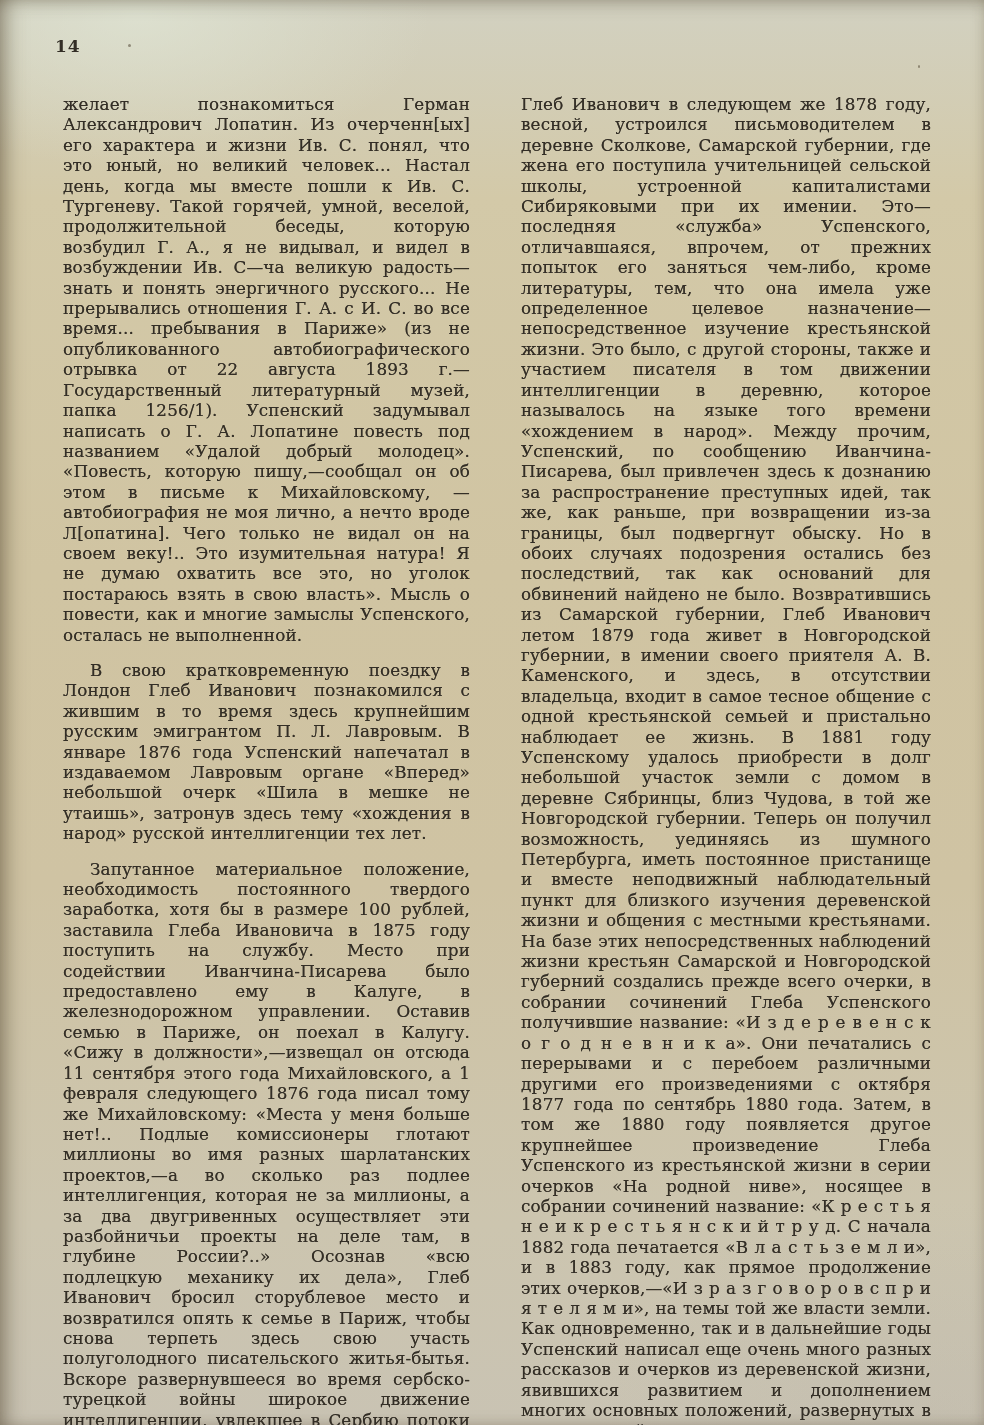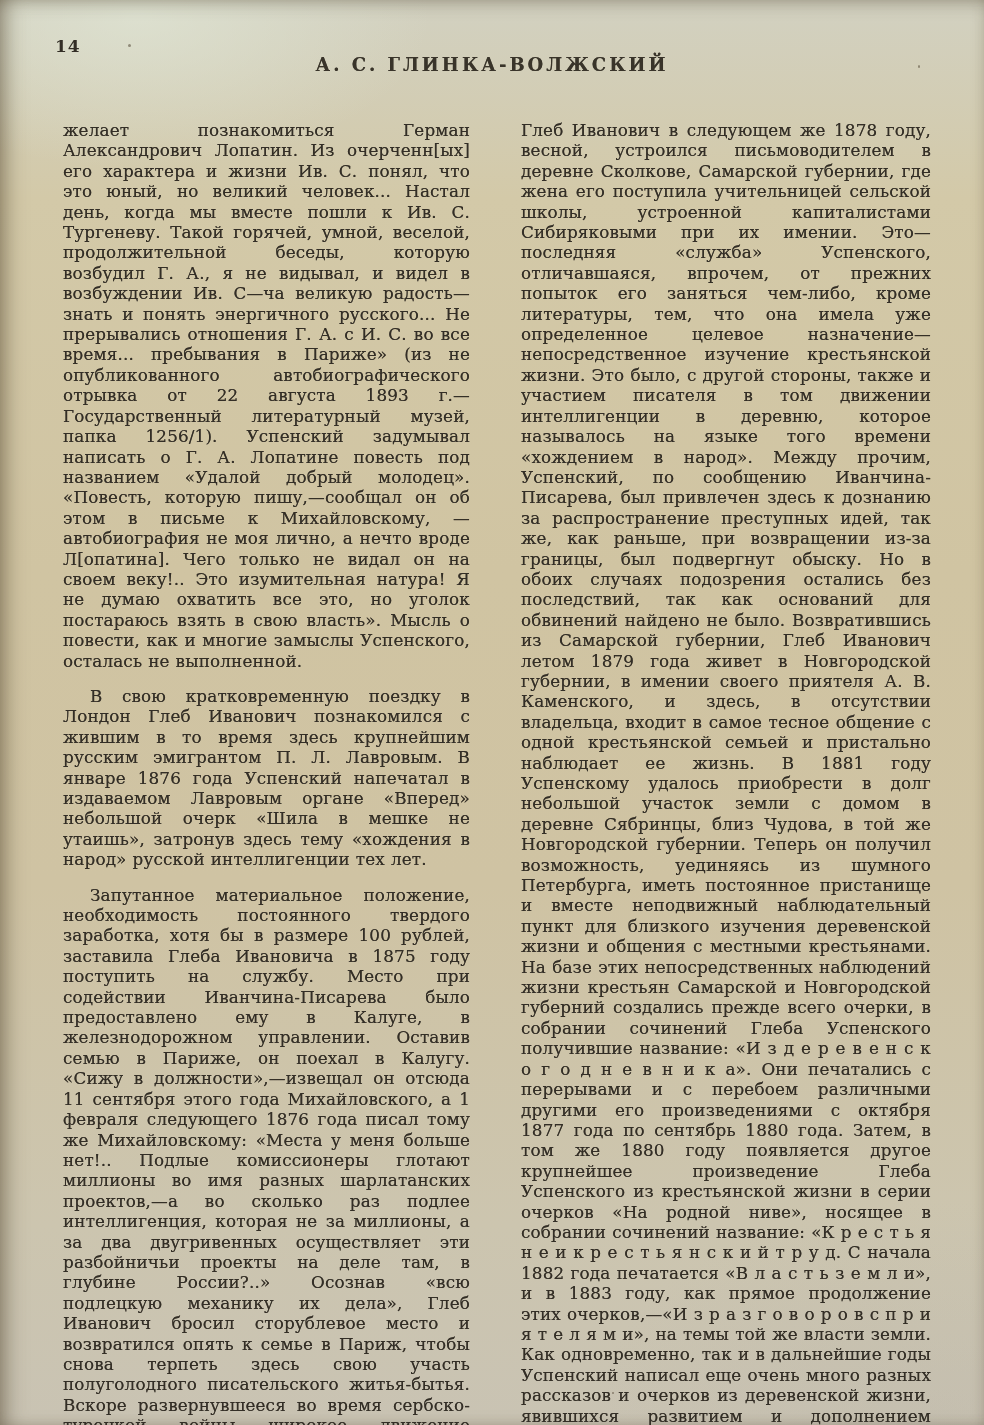--- a/index.html
+++ b/index.html
@@ -20,21 +20,21 @@
       linear-gradient(180deg, #d2d1c1 0%, #d3c9a8 14%, #d0c4a2 40%, #cfc3a3 62%, #ccc5af 86%, #c9c3b3 100%);
     box-shadow:
       inset 16px 0 22px -12px rgba(72,60,38,0.55),
       inset 0 12px 18px -10px rgba(72,60,38,0.30),
       inset -8px 0 16px -10px rgba(72,60,38,0.22),
       inset 0 -8px 14px -10px rgba(72,60,38,0.18);
     color: #332e26;
   }
   .page-header {
     position: relative;
-    padding-top: 54px;
+    padding-top: 28px;
     height: 34px;
   }
   .page-number {
     position: absolute;
     left: 55px;
     top: 36px;
     font-size: 17px;
     font-weight: bold;
     letter-spacing: 1px;
   }
@@ -73,21 +73,20 @@
 </head>
 <body>
 
 <div class="scan-page">
   <div class="speck s1"></div>
   <div class="speck s2"></div>
   <div class="speck s3"></div>
 
   <header class="page-header">
     <span class="page-number">14</span>
-    <h1 class="running-title">А. С. ГЛИНКА-ВОЛЖСКИЙ</h1>
   </header>
 
   <section class="columns">
     <div class="column left">
       <p>желает познакомиться Герман Александрович Лопатин. Из очерченн[ых] его характера и жизни Ив. С. понял, что это юный, но великий человек... Настал день, когда мы вместе пошли к Ив. С. Тургеневу. Такой горячей, умной, веселой, продолжительной беседы, которую возбудил Г. А., я не видывал, и видел в возбуждении Ив. С—ча великую радость—знать и понять энергичного русского... Не прерывались отношения Г. А. с И. С. во все время... пребывания в Париже» (из не опубликованного автобиографического отрывка от 22 августа 1893 г.— Государственный литературный музей, папка 1256/1). Успенский задумывал написать о Г. А. Лопатине повесть под названием «Удалой добрый молодец». «Повесть, которую пишу,—сообщал он об этом в письме к Михайловскому, — автобиография не моя лично, а нечто вроде Л[опатина]. Чего только не видал он на своем веку!.. Это изумительная натура! Я не думаю охватить все это, но уголок постараюсь взять в свою власть». Мысль о повести, как и многие замыслы Успенского, осталась не выполненной.</p>
       <p class="indent">В свою кратковременную поездку в Лондон Глеб Иванович познакомился с жившим в то время здесь крупнейшим русским эмигрантом П. Л. Лавровым. В январе 1876 года Успенский напечатал в издаваемом Лавровым органе «Вперед» небольшой очерк «Шила в мешке не утаишь», затронув здесь тему «хождения в народ» русской интеллигенции тех лет.</p>
       <p class="indent">Запутанное материальное положение, необходимость постоянного твердого заработка, хотя бы в размере 100 рублей, заставила Глеба Ивановича в 1875 году поступить на службу. Место при содействии Иванчина-Писарева было предоставлено ему в Калуге, в железнодорожном управлении. Оставив семью в Париже, он поехал в Калугу. «Сижу в должности»,—извещал он отсюда 11 сентября этого года Михайловского, а 1 февраля следующего 1876 года писал тому же Михайловскому: «Места у меня больше нет!.. Подлые комиссионеры глотают миллионы во имя разных шарлатанских проектов,—а во сколько раз подлее интеллигенция, которая не за миллионы, а за два двугривенных осуществляет эти разбойничьи проекты на деле там, в глубине России?..» Осознав «всю подлецкую механику их дела», Глеб Иванович бросил сторублевое место и возвратился опять к семье в Париж, чтобы снова терпеть здесь свою участь полуголодного писательского житья-бытья. Вскоре развернувшееся во время сербско-турецкой войны широкое движение интеллигенции, увлекшее в Сербию потоки добровольцев, живо заинтересовало Успенского. Решив возвратиться в Россию, Глеб Иванович, оставив временно семью в Париже, поехал через Сербию домой. Результатом этих его сербских впечатлений явились многочисленные статьи, появившиеся в конце 1876 года и позже включенные им в собрание сочинений в сильно сокращенном виде, под общим заглавием: «П и с ь м а  и з  С е р б и и».</p>
 
     </div>
     <div class="column right">

